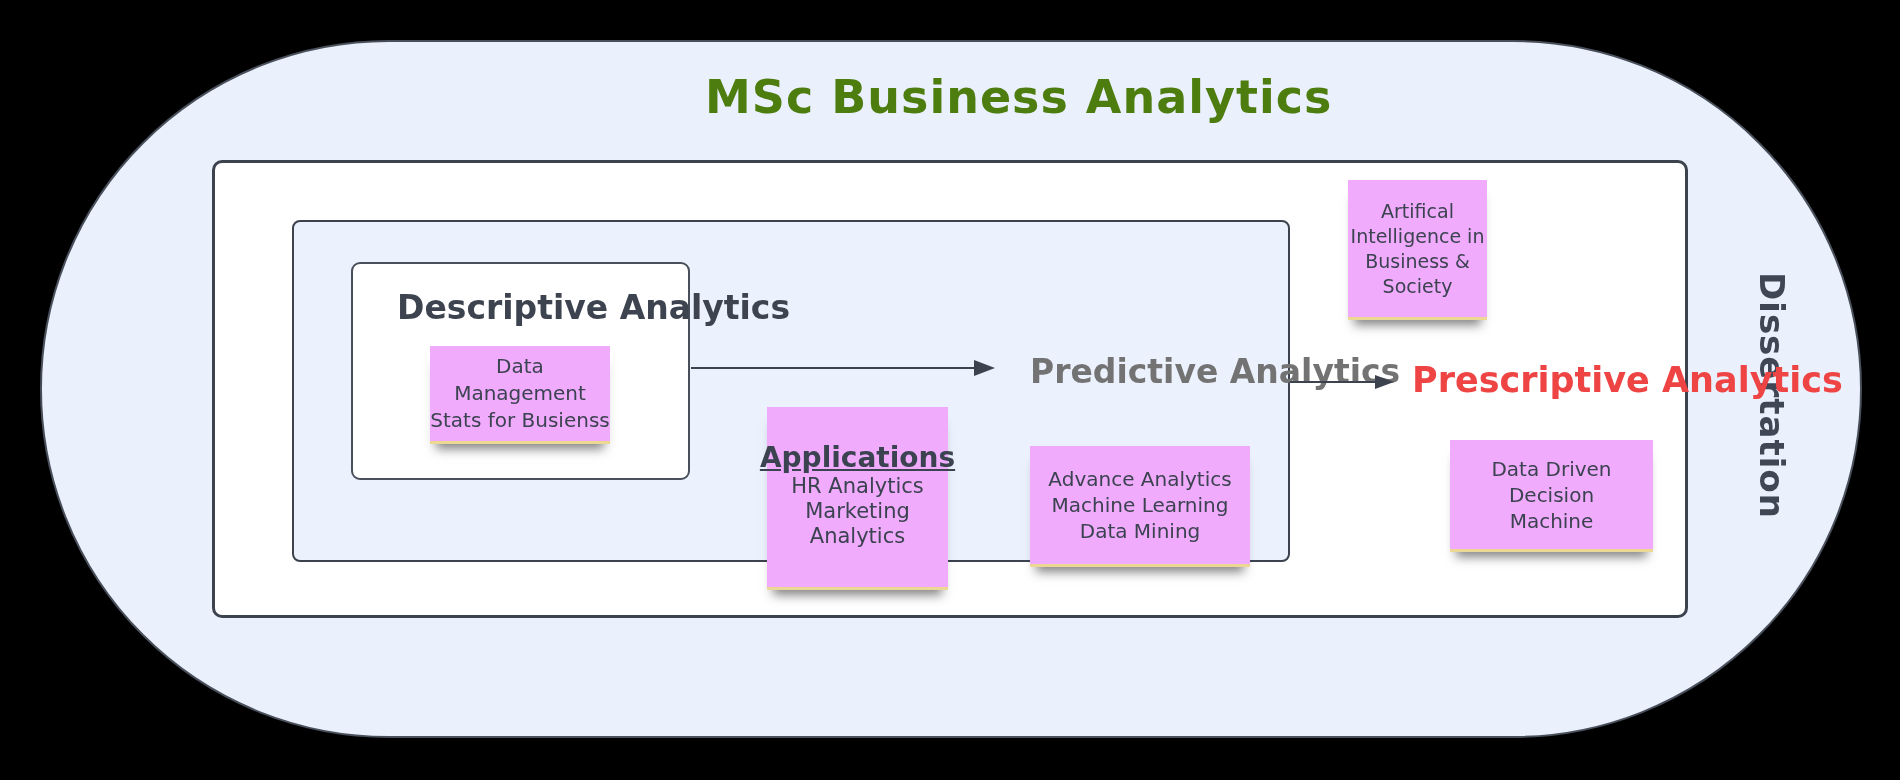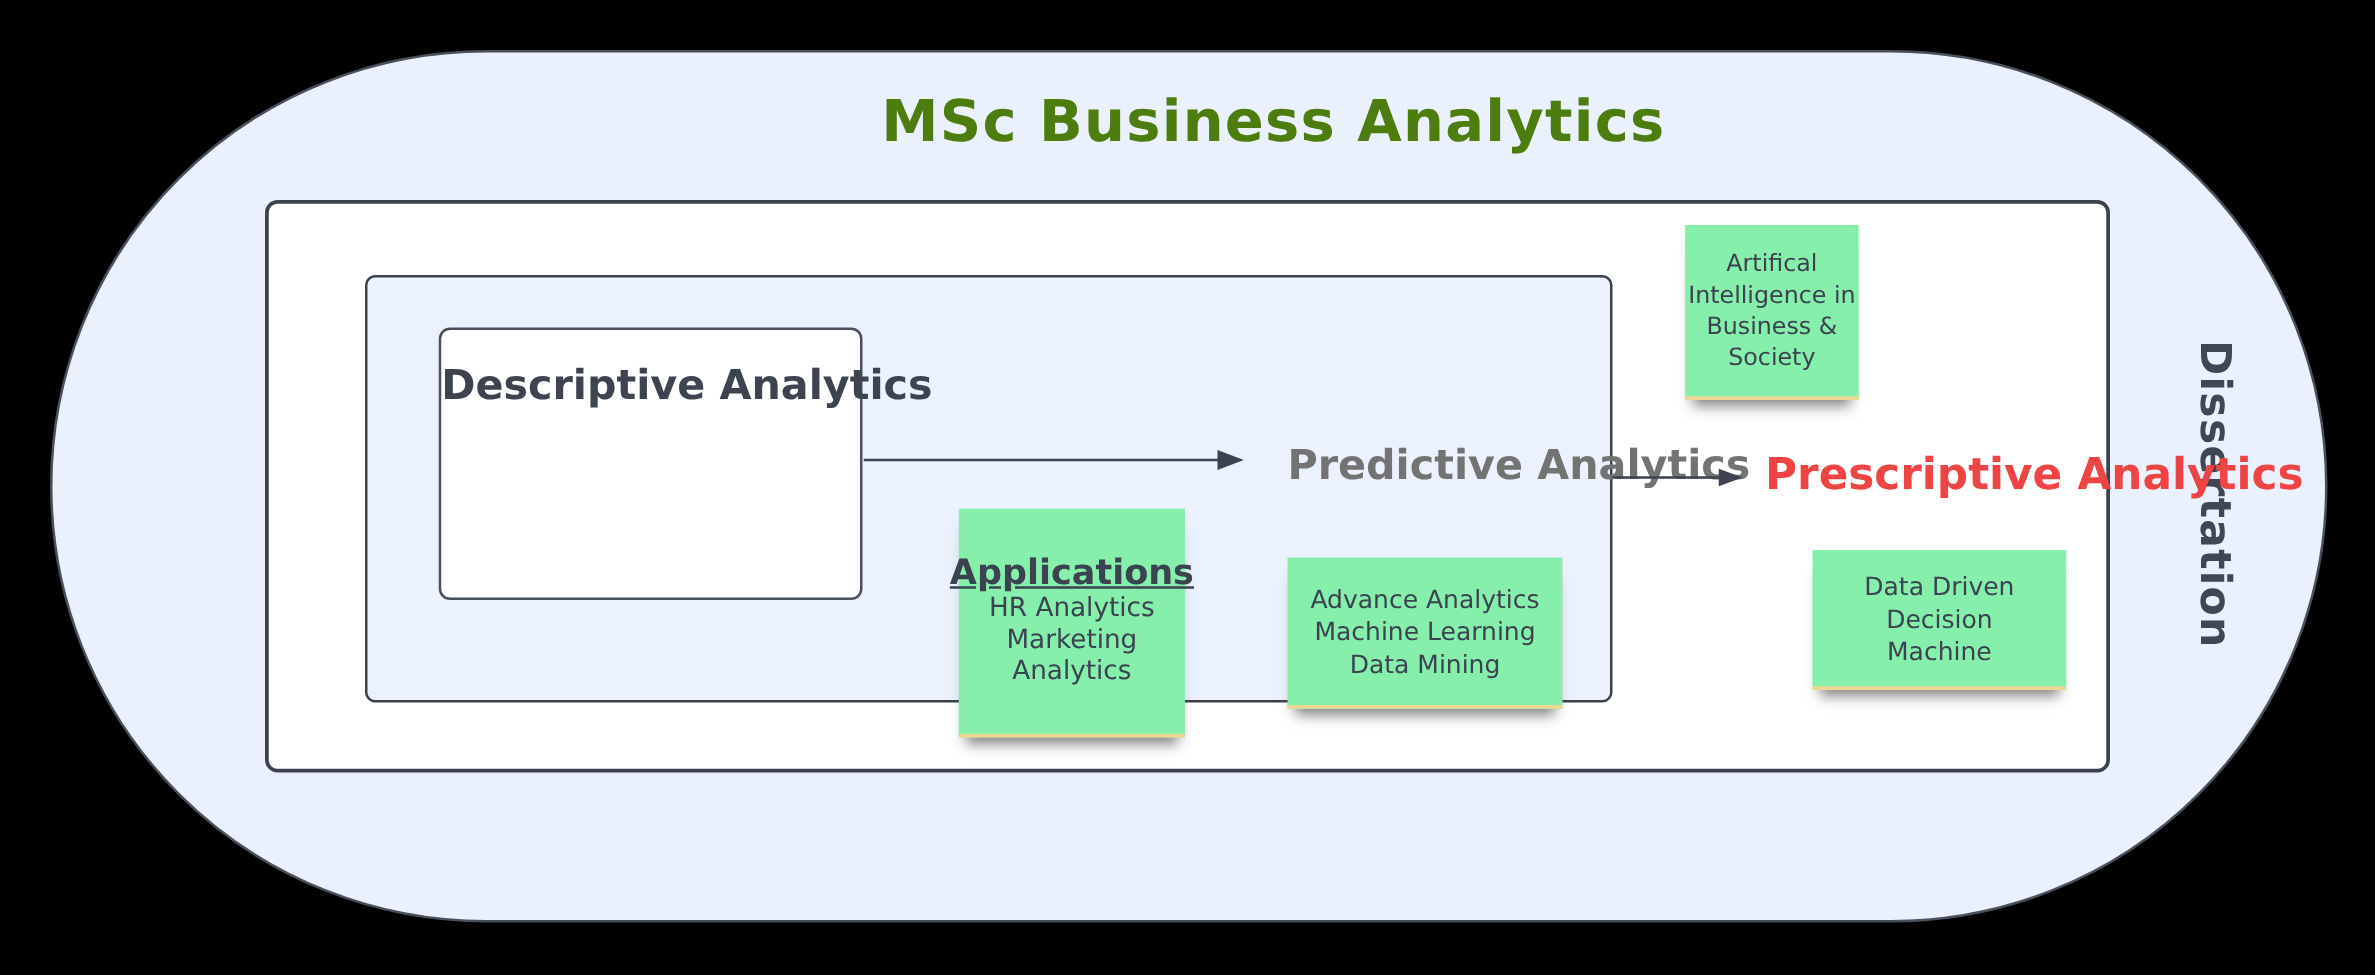--- a/index.html
+++ b/index.html
@@ -31,30 +31,30 @@
   .inner-rect{
     position:absolute;left:292px;top:220px;width:998px;height:342px;
     background:#ecf2fd;border:2px solid #3c434e;border-radius:8px;box-sizing:border-box;
   }
   
   .desc-box{
     position:absolute;left:351px;top:262px;width:339px;height:218px;
     background:#ffffff;border:2px solid #4a505b;border-radius:9px;box-sizing:border-box;
   }
   .desc-box-title{
-    margin-top:24px;text-align:center;font-size:33px;font-weight:600;color:#3d4450;white-space:nowrap;
+    margin-top:24px;text-align:center;font-size:33px;font-weight:600;color:#3d4450;white-space:nowrap;padding-left:44px;
   }
   .stage-label{
     position:absolute;font-weight:600;color:#737373;white-space:nowrap;text-align:center;
   }
   .stage-label.predictive{left:1030px;top:352px;width:244px;font-size:33px;}
   .stage-label.prescriptive{left:1412px;top:360px;font-size:35px;font-weight:700;color:#ef4444;text-align:right;}
   
   .sticky{
-    position:absolute;background:#86efac;color:#3b4250;
+    position:absolute;background:#f0abfc;color:#3b4250;
     border-bottom:3px solid #edd795;box-sizing:border-box;
     box-shadow:0 11px 10px -6px rgba(55,55,55,.62);
     display:flex;flex-direction:column;align-items:center;justify-content:center;
     text-align:center;
   }
   .sticky .line{display:block;}
   .sticky-descriptive{left:430px;top:346px;width:180px;height:98px;font-size:20px;line-height:27px;}
   .sticky-applications{left:767px;top:379px;width:181px;height:183px;font-size:21px;line-height:25px;margin-top:28px;}
   .sticky-applications .heading{font-size:28px;font-weight:600;text-decoration:underline;margin-bottom:4px;}
   .sticky-predictive{left:1030px;top:402px;width:220px;height:121px;font-size:20px;line-height:26px;margin-top:44px;}
@@ -80,20 +80,24 @@
   <div class="side-label">Dissertation</div>
 
   <div class="big-rect"></div>
 
   <div class="inner-rect"></div>
 
   <div class="desc-box">
     <div class="desc-box-title">Descriptive Analytics</div>
   </div>
 
+  <div class="sticky sticky-descriptive">
+    <span class="line">Data Management</span>
+    <span class="line">Stats for Busienss</span>
+  </div>
 
   <div class="arrow-line arrow1-line"></div>
   <div class="arrow-head arrow1-head"></div>
 
   <div class="sticky sticky-applications">
     <span class="heading">Applications</span>
     <span class="line">HR Analytics</span>
     <span class="line">Marketing Analytics</span>
   </div>
 

